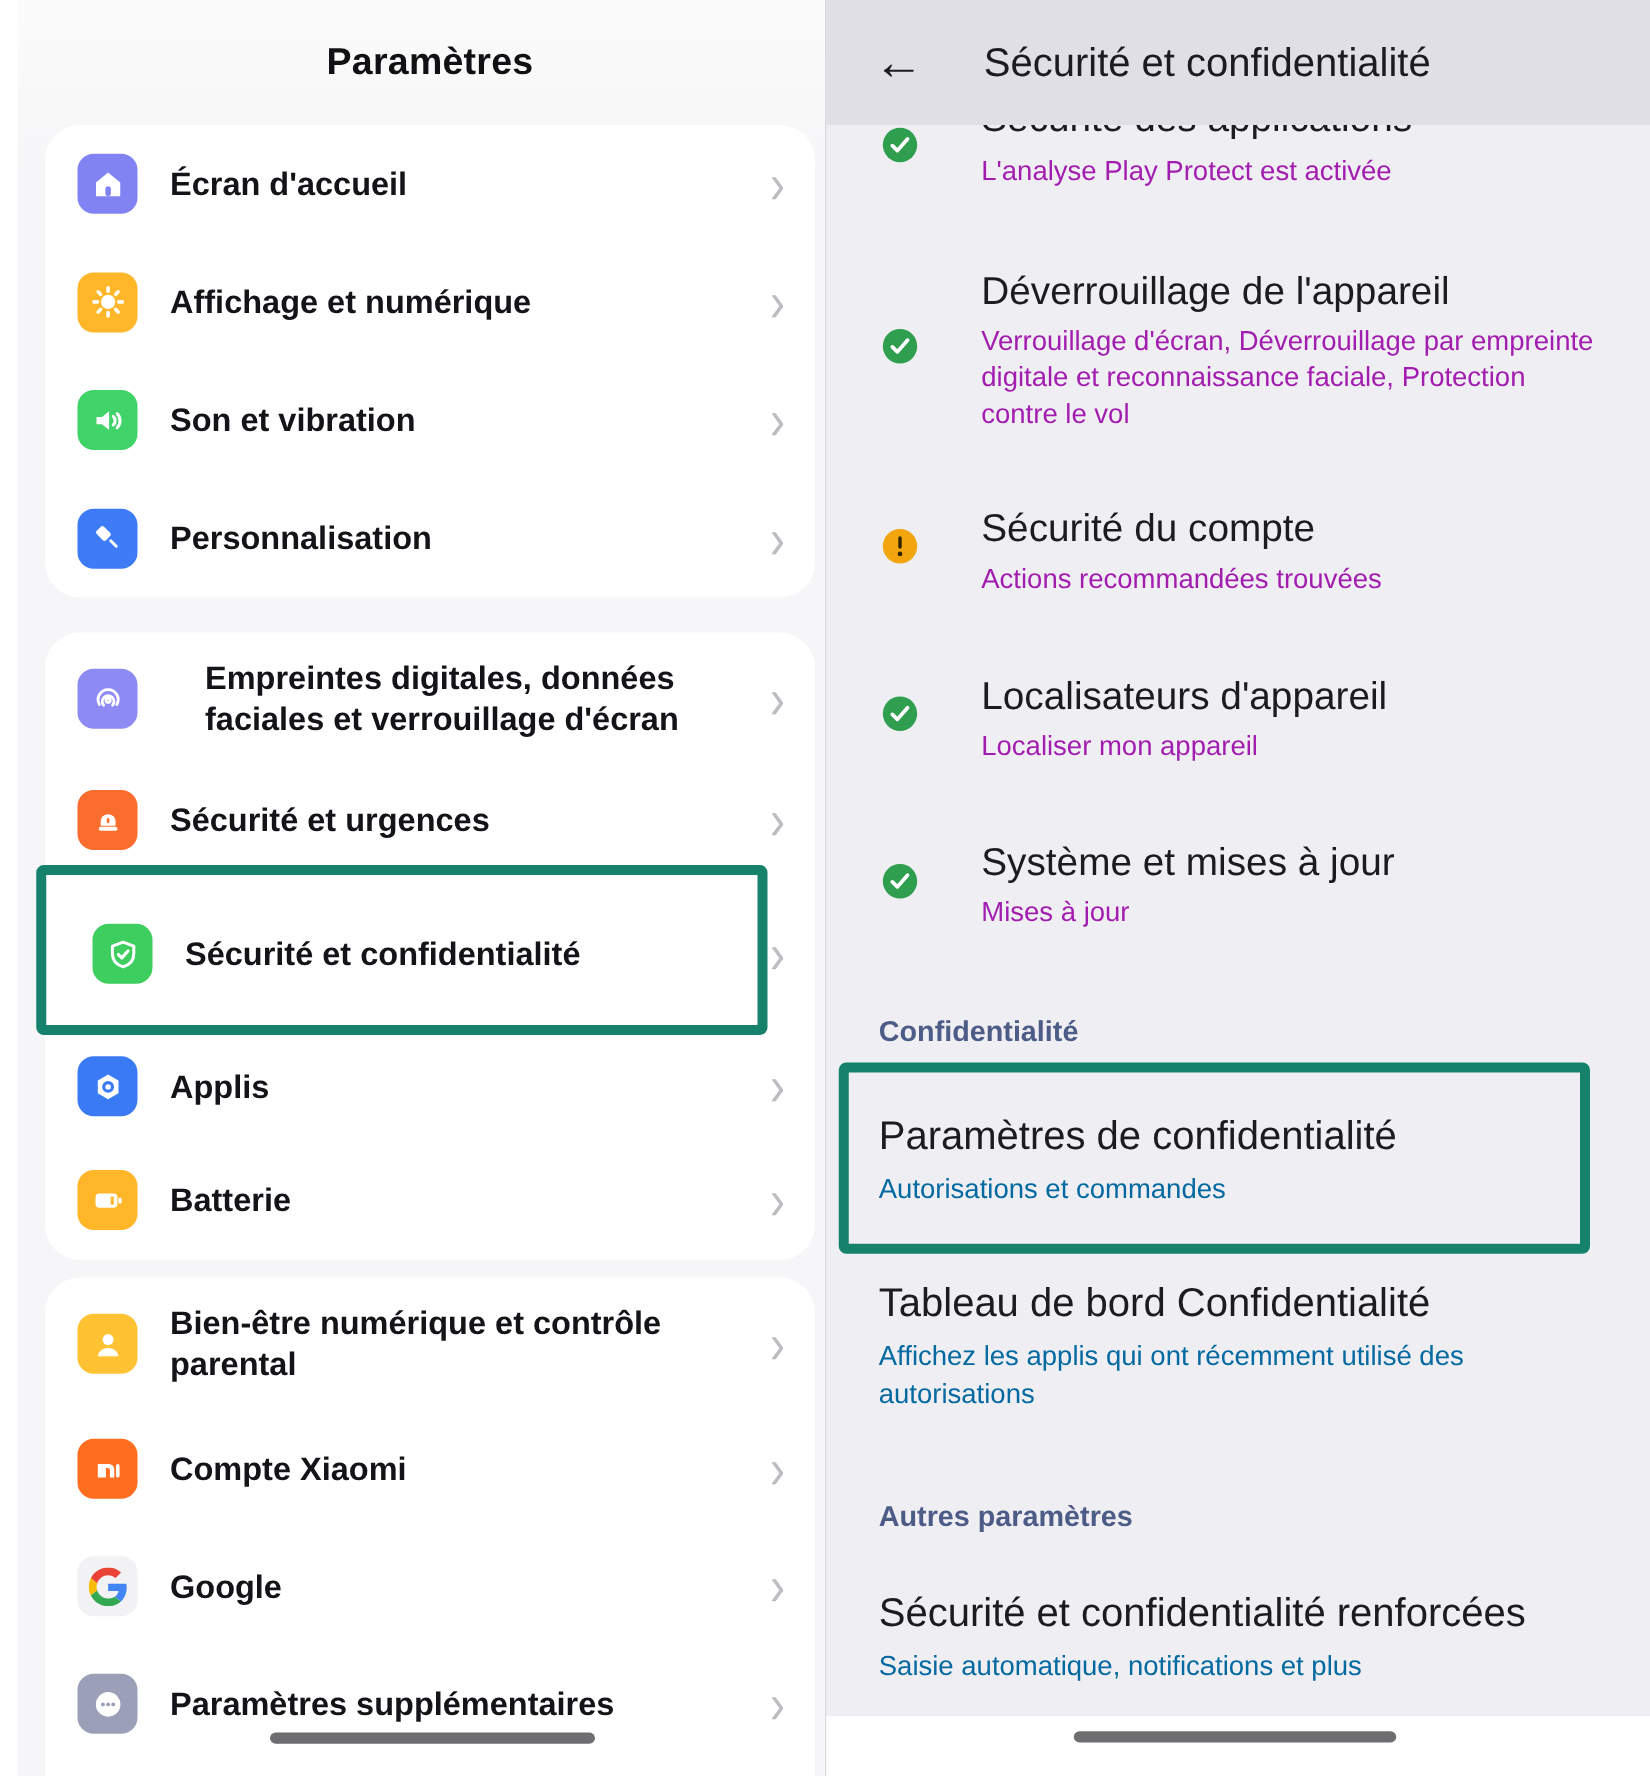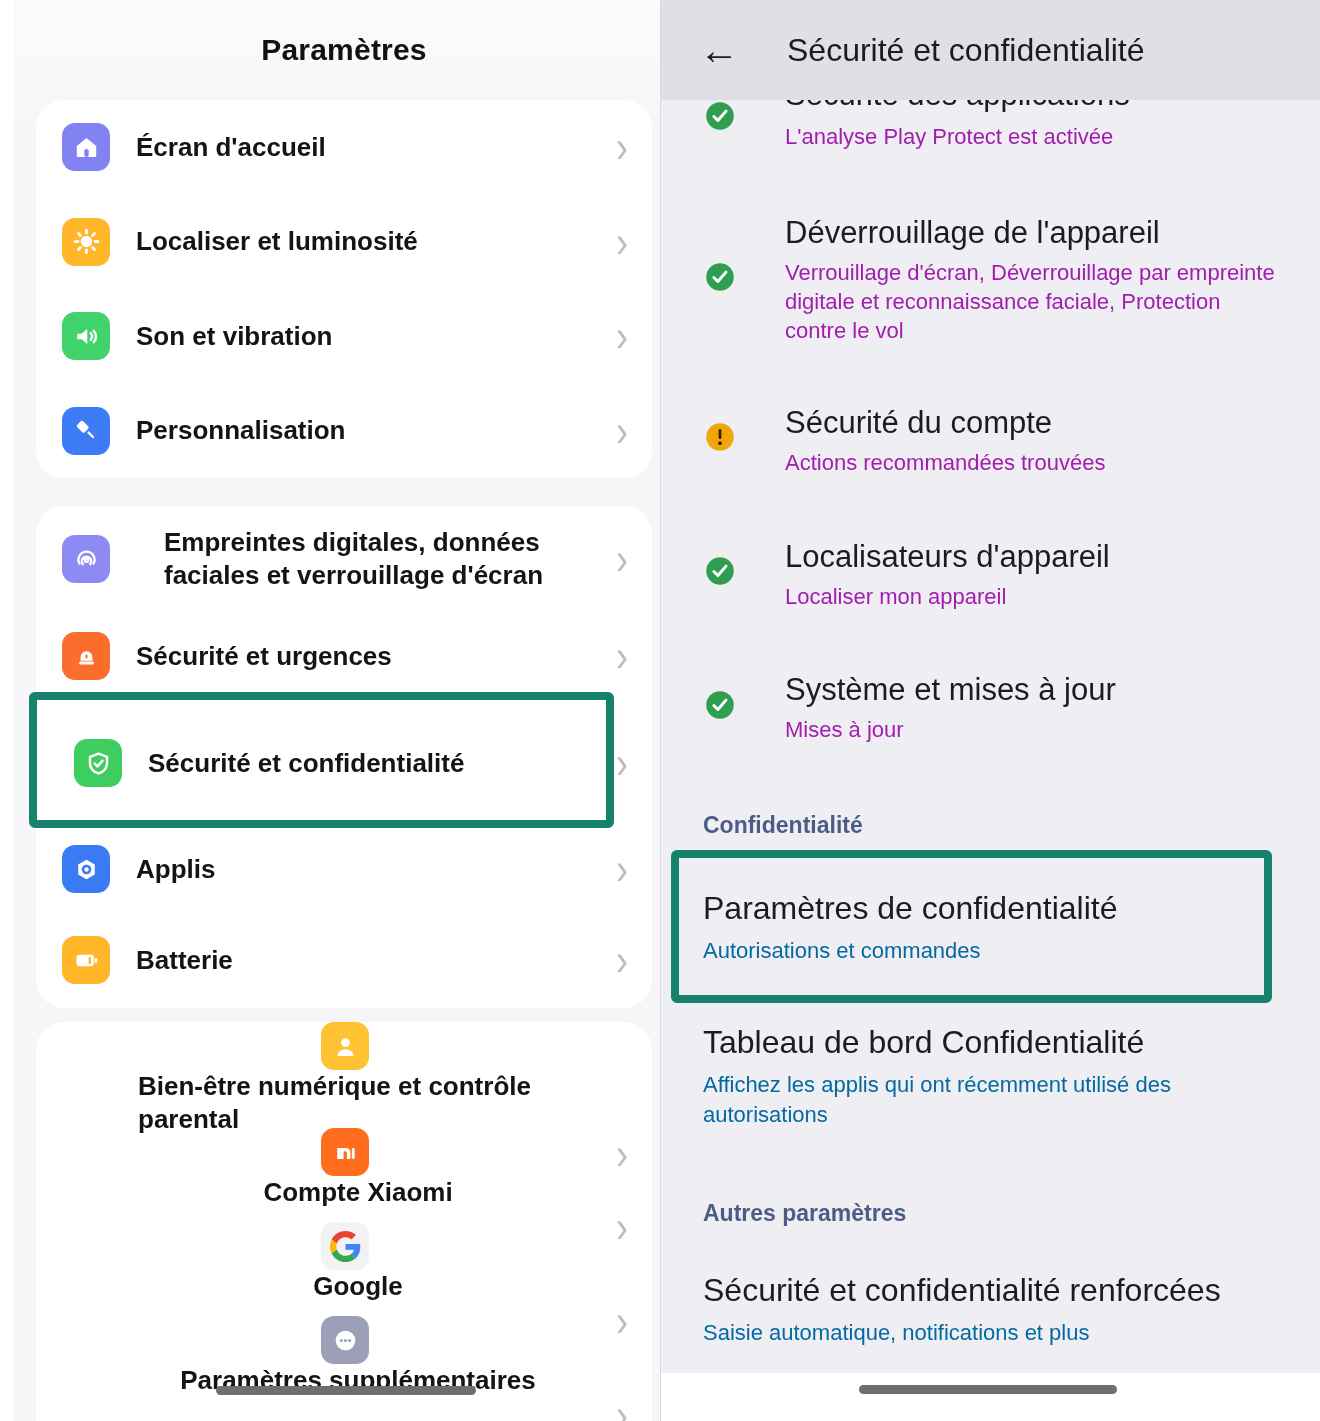--- a/index.html
+++ b/index.html
@@ -13,21 +13,21 @@
     display:flex;align-items:center;justify-content:center;}
   .lp-title{font-size:30px;font-weight:700;color:#111114;letter-spacing:.2px;}
   .card{position:absolute;left:22px;width:616px;background:#ffffff;border-radius:28px;}
   .card1{top:100px;height:378px;}
   .card2{top:506px;height:502px;}
   .card3{top:1022px;height:399px;border-bottom-left-radius:0;border-bottom-right-radius:0;}
   .row{display:flex;align-items:center;padding:0 24px 0 26px;box-sizing:border-box;}
   .card1 .row{height:94.5px;}
   .card2 .row-a{height:106px;gap:28px;} .card2 .row-b{height:88px;} .card2 .row-hl{height:126px;}
   .card2 .row-c{height:86px;}  .card2 .row-d{height:96px;}
-  .card3 .row-a{height:106px;} .card3 .row{height:94px;flex-direction:column;}
+  .card3 .row-a{height:106px;} .card3 .row{height:94px;}
   .card3 .row-a.row{height:106px;}
   .row-hl{padding-left:38px;}
   .app-icon{flex:0 0 48px;width:48px;height:48px;border-radius:13px;background:var(--bg);
     display:flex;align-items:center;justify-content:center;}
   .app-icon svg{width:31px;height:31px;display:block;}
   .app-icon.light{background:#f2f2f4;}
   .row-label{flex:1;margin-left:26px;font-size:26px;font-weight:600;color:#141418;
     line-height:33px;max-width:440px;}
   .chevron{margin-left:auto;font-size:36px;color:#bcbcc2;font-weight:400;line-height:1;
     transform:scaleY(1.25);}
@@ -98,21 +98,21 @@
                 <line x1="12" y1="18.6" x2="12" y2="20.8"></line>
                 <line x1="3.2" y1="12" x2="5.4" y2="12"></line>
                 <line x1="18.6" y1="12" x2="20.8" y2="12"></line>
                 <line x1="5.8" y1="5.8" x2="7.3" y2="7.3"></line>
                 <line x1="16.7" y1="16.7" x2="18.2" y2="18.2"></line>
                 <line x1="5.8" y1="18.2" x2="7.3" y2="16.7"></line>
                 <line x1="16.7" y1="7.3" x2="18.2" y2="5.8"></line>
               </g>
             </svg>
         </span>
-        <span class="row-label">Localiser et luminosité</span>
+        <span class="row-label">Affichage et numérique</span>
         <span class="chevron">›</span>
       </div>
       <div class="row">
         <span class="app-icon" style="--bg:#3fd36a">
           <svg viewBox="0 0 24 24">
               <path d="M4.8 9.8 H8.2 L12.6 6.2 V17.8 L8.2 14.2 H4.8 Z" fill="#fff"></path>
               <path d="M15.2 9.4 a3.6 3.6 0 0 1 0 5.2" stroke="#fff" stroke-width="1.9" fill="none" stroke-linecap="round"></path>
               <path d="M17.6 7.6 a6.4 6.4 0 0 1 0 8.8" stroke="#fff" stroke-width="1.9" fill="none" stroke-linecap="round"></path>
             </svg>
         </span>

